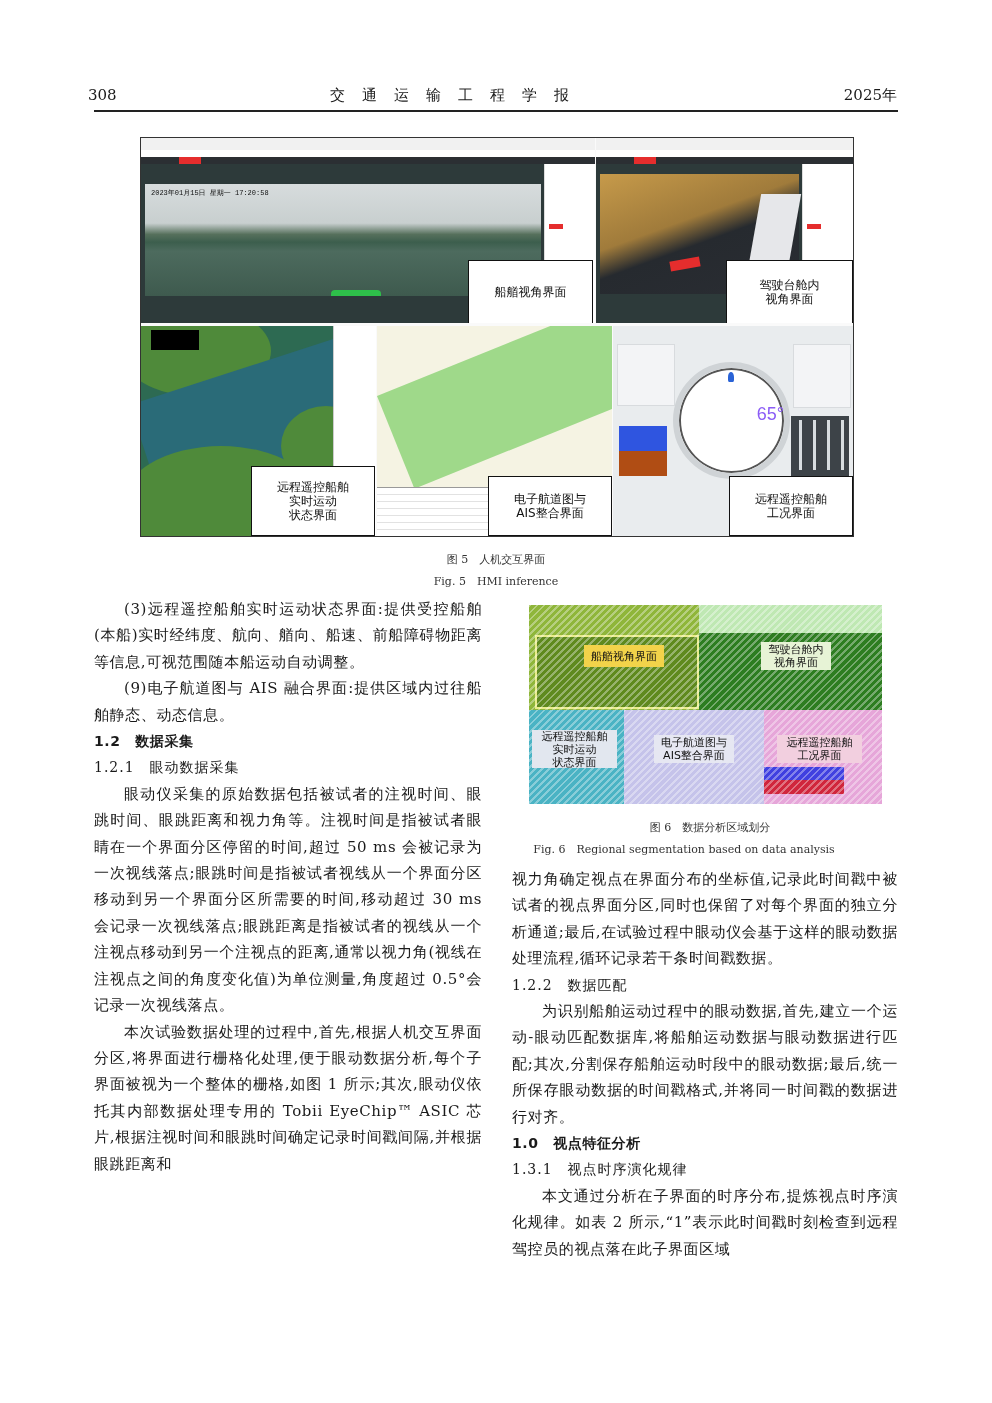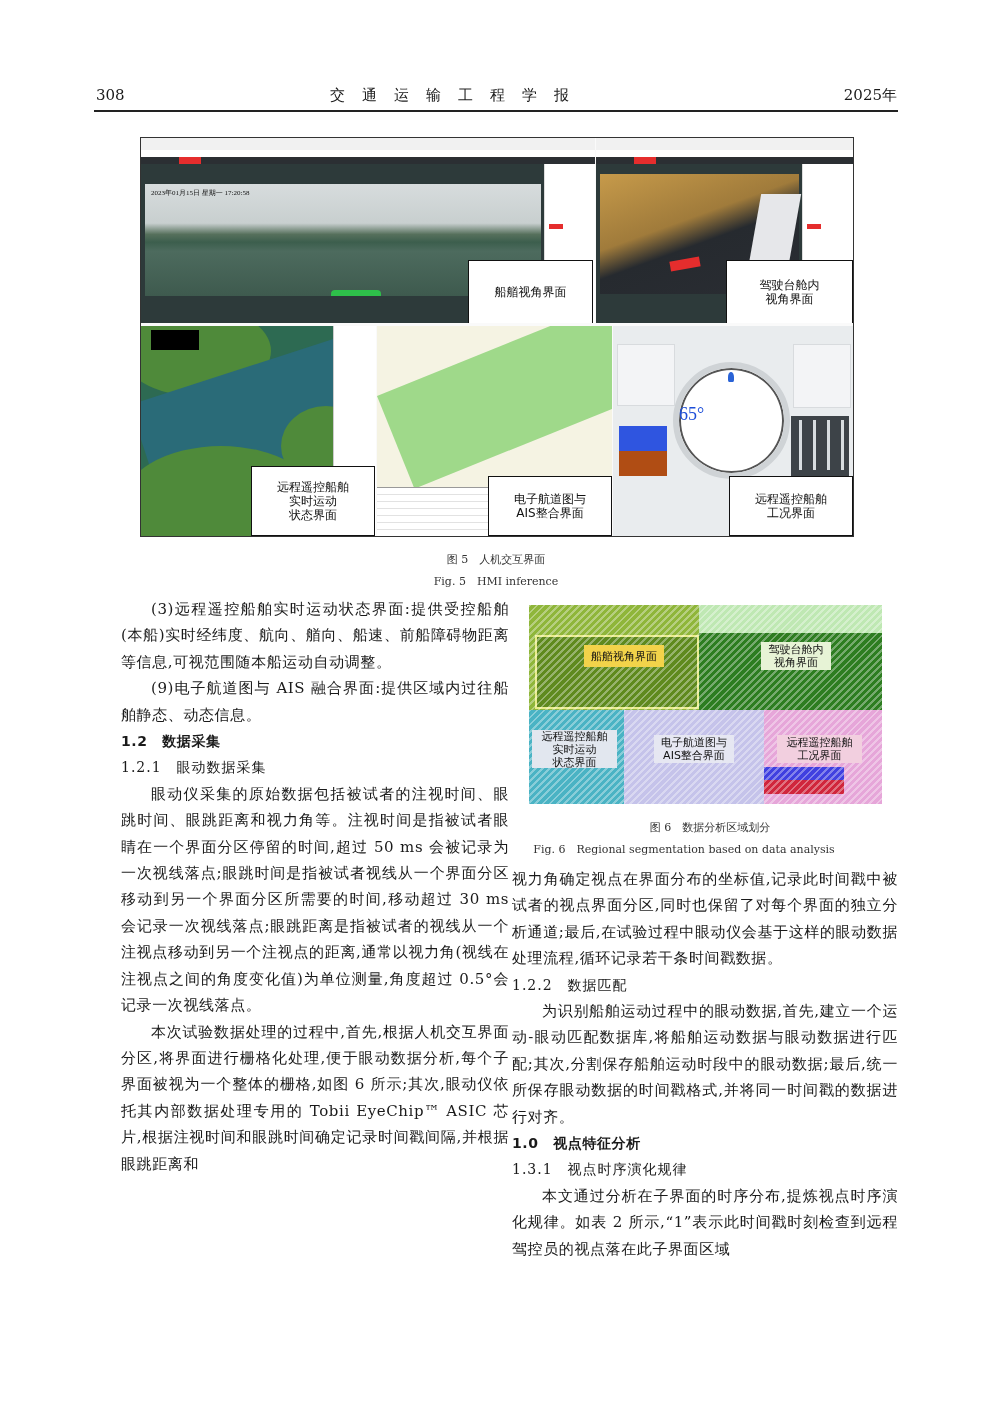--- a/index.html
+++ b/index.html
@@ -1,21 +1,21 @@
 <!DOCTYPE html>
 <html><head>
 <meta charset="utf-8">
 <style>
   html, body { margin:0; padding:0; background:#fff; }
   body { width:992px; height:1403px; position:relative; overflow:hidden;
          font-family:"DejaVu Serif","Liberation Serif",serif; color:#1a1a1a; }
   .abs { position:absolute; }
   
   .hdr { font-size:15px; top:86px; }
-  .hdr-page { left:96px; }
+  .hdr-page { left:88px; }
   .hdr-journal { left:0; width:916px; text-align:center; letter-spacing:17px; font-size:15px; }
   .hdr-year { right:95px; }
   .hdr-rule { left:94px; top:110px; width:804px; height:2px; background:#222; }
 
   
   .fig5 { left:140px; top:137px; width:712px; height:398px; border:1px solid #333; background:#fafafa; overflow:hidden; }
   .panel { position:absolute; overflow:hidden; }
   .p-bow { left:0; top:0; width:454px; height:185px; background:#2d3a3a; }
   .p-bridge { left:455px; top:0; width:257px; height:185px; background:#2d3a3a; }
   .p-map { left:0; top:188px; width:235px; height:210px; background:#2d6a52; }
@@ -24,57 +24,57 @@
 
   .browserbar { position:absolute; left:0; right:0; top:0; height:12px; background:#f1f1f1; border-bottom:1px solid #ddd; }
   .addrbar { position:absolute; left:0; right:0; top:12px; height:7px; background:#fff; }
   .navbar { position:absolute; left:0; right:0; top:19px; height:7px; background:#2b2f33; }
   .navbar .tab-on { position:absolute; left:38px; width:22px; height:7px; background:#e52d2d; }
   .sidepanel { position:absolute; right:0; top:26px; width:50px; bottom:0; background:#fff; border-left:1px solid #ddd; }
   .sidepanel .red { position:absolute; left:4px; top:60px; width:14px; height:5px; background:#e52d2d; }
   .video { position:absolute; left:4px; top:46px; right:54px; height:112px;
            background:linear-gradient(180deg,#d7dcdd 0%,#c8cfcf 35%,#56705c 45%,#3c5e4d 52%,#4d6b5e 60%,#3e5a4e 100%); }
   .boat { position:absolute; left:47%; bottom:0; width:50px; height:6px; background:#2ec04a; border-radius:4px 4px 0 0; }
-  .vid-stamp { position:absolute; left:6px; top:4px; font-family:Liberation Serif, serif; font-size:7px; color:#111; }
+  .vid-stamp { position:absolute; left:6px; top:4px; font-family:Liberation Mono, monospace; font-size:7px; color:#111; }
   .cam-label { position:absolute; right:10px; bottom:12px; font-family:"DejaVu Sans",sans-serif; font-size:6px; color:#fff; }
 
   .bridge-video { position:absolute; left:4px; top:36px; right:54px; height:120px;
            background:linear-gradient(160deg,#c69a4a 0%,#a07b3b 40%,#262a2f 55%,#2a2d33 100%); }
   .bridge-video .win { position:absolute; right:4px; top:20px; width:40px; height:70px; background:#e6e7ea; transform:skewX(-10deg); }
   .bridge-video .red { position:absolute; left:70px; bottom:25px; width:30px; height:10px; background:#e52d2d; transform:rotate(-10deg); }
 
   .map-land { position:absolute; border-radius:50%; background:#4f8a3a; }
   .map-water { position:absolute; left:0; top:40px; width:235px; height:110px; background:#2a6b78; transform:rotate(-18deg); transform-origin:center; }
   .map-side { position:absolute; right:0; top:0; width:42px; height:210px; background:#fff; border-left:1px solid #ccc; }
   .map-black { position:absolute; left:10px; top:4px; width:48px; height:20px; background:#000; }
 
   .chart-land { position:absolute; left:0; top:70px; width:260px; height:100px; background:#9fd98a; transform:rotate(-22deg); transform-origin:left top; }
   .chart-table { position:absolute; left:0; bottom:0; width:235px; height:48px; background:#fff; border-top:1px solid #999; }
   .chart-table div { height:6px; border-bottom:1px solid #e2e2e2; }
 
   .compass { position:absolute; left:60px; top:36px; width:105px; height:105px; border-radius:50%;
              background:#fff; border:6px solid #cfd3d6; box-shadow:0 0 0 2px #555 inset; }
-  .compass-val { position:absolute; left:0; right:0; top:36px; text-align:left; font-family:Liberation Serif, serif; font-size:18px; color:#1d4ed8; }
+  .compass-val { position:absolute; left:0; right:0; top:36px; text-align:right; font-family:Liberation Sans, sans-serif; font-size:18px; color:#8b5cf6; }
   .compass-needle { position:absolute; left:49px; top:4px; width:6px; height:10px; background:#2a63d6; border-radius:50% 50% 20% 20%; }
   .work-bar-blue { position:absolute; left:6px; top:100px; width:48px; height:25px; background:#2f55e0; }
   .work-bar-brown { position:absolute; left:6px; top:125px; width:48px; height:25px; background:#b04d14; }
   .work-sliders { position:absolute; right:4px; top:90px; width:58px; height:60px; background:#3d4348; }
   .work-sliders span { position:absolute; top:4px; width:3px; height:50px; background:#d8dde0; }
   .work-card { position:absolute; background:#f3f4f6; border:1px solid #d8dbde; }
 
   .label-box { position:absolute; background:#fff; border:1px solid #111; display:flex; align-items:center; justify-content:center;
                text-align:center; font-family:"DejaVu Sans",sans-serif; font-size:12px; line-height:14px; color:#111; white-space:pre-line; }
 
   .cap { left:0; width:992px; text-align:center; font-size:11px; color:#333; }
 
   
   .col { font-size:15px; line-height:26.4px; color:#1a1a1a; letter-spacing:0.6px; }
   .col p { margin:0; text-align:justify; text-align-last:left; }
   .col .ind { text-indent:2em; }
-  .lcol { left:94px; width:388px; top:596px;margin-left:27px; }
+  .lcol { left:94px; width:388px; top:596px; }
   .rcol { left:512px; width:386px; }
   .sec { font-family:"DejaVu Sans",sans-serif; font-weight:bold; font-size:14px; }
   .subsec { font-size:14px; letter-spacing:1px; }
 
   
   .fig6 { left:529px; top:605px; width:353px; height:199px; overflow:hidden; }
   .seg { position:absolute; overflow:hidden; }
   .seg::after { content:""; position:absolute; inset:0;
     background:repeating-linear-gradient(135deg, rgba(255,255,255,0.35) 0 2px, rgba(0,0,0,0) 2px 5px); }
   .seg-bow { left:0; top:0; width:170px; height:105px; background:#8fb63a; }
@@ -180,21 +180,21 @@
 
 <div class="abs cap" style="top:552px;">图 5　人机交互界面</div>
 <div class="abs cap" style="top:574px;">Fig. 5　HMI inference</div>
 
 <div class="abs col lcol">
   <p class="ind">(3)远程遥控船舶实时运动状态界面:提供受控船舶(本船)实时经纬度、航向、艏向、船速、前船障碍物距离等信息,可视范围随本船运动自动调整。</p>
   <p class="ind">(9)电子航道图与 AIS 融合界面:提供区域内过往船舶静态、动态信息。</p>
   <p class="sec">1.2　数据采集</p>
   <p class="subsec">1.2.1　眼动数据采集</p>
   <p class="ind">眼动仪采集的原始数据包括被试者的注视时间、眼跳时间、眼跳距离和视力角等。注视时间是指被试者眼睛在一个界面分区停留的时间,超过 50 ms 会被记录为一次视线落点;眼跳时间是指被试者视线从一个界面分区移动到另一个界面分区所需要的时间,移动超过 30 ms 会记录一次视线落点;眼跳距离是指被试者的视线从一个注视点移动到另一个注视点的距离,通常以视力角(视线在注视点之间的角度变化值)为单位测量,角度超过 0.5°会记录一次视线落点。</p>
-  <p class="ind">本次试验数据处理的过程中,首先,根据人机交互界面分区,将界面进行栅格化处理,便于眼动数据分析,每个子界面被视为一个整体的栅格,如图 6 所示;其次,眼动仪依托其内部数据处理专用的 Tobii EyeChip™ ASIC 芯片,根据注视时间和眼跳时间确定记录时间戳间隔,并根据眼跳距离和</p>
+  <p class="ind">本次试验数据处理的过程中,首先,根据人机交互界面分区,将界面进行栅格化处理,便于眼动数据分析,每个子界面被视为一个整体的栅格,如图 1 所示;其次,眼动仪依托其内部数据处理专用的 Tobii EyeChip™ ASIC 芯片,根据注视时间和眼跳时间确定记录时间戳间隔,并根据眼跳距离和</p>
 </div>
 
 <div class="abs fig6">
   <div class="seg seg-bow">
       <div class="inner"></div>
     </div>
   <div class="seg seg-bridge">
       <div class="top"></div>
     </div>
   <div class="seg seg-map"></div>

